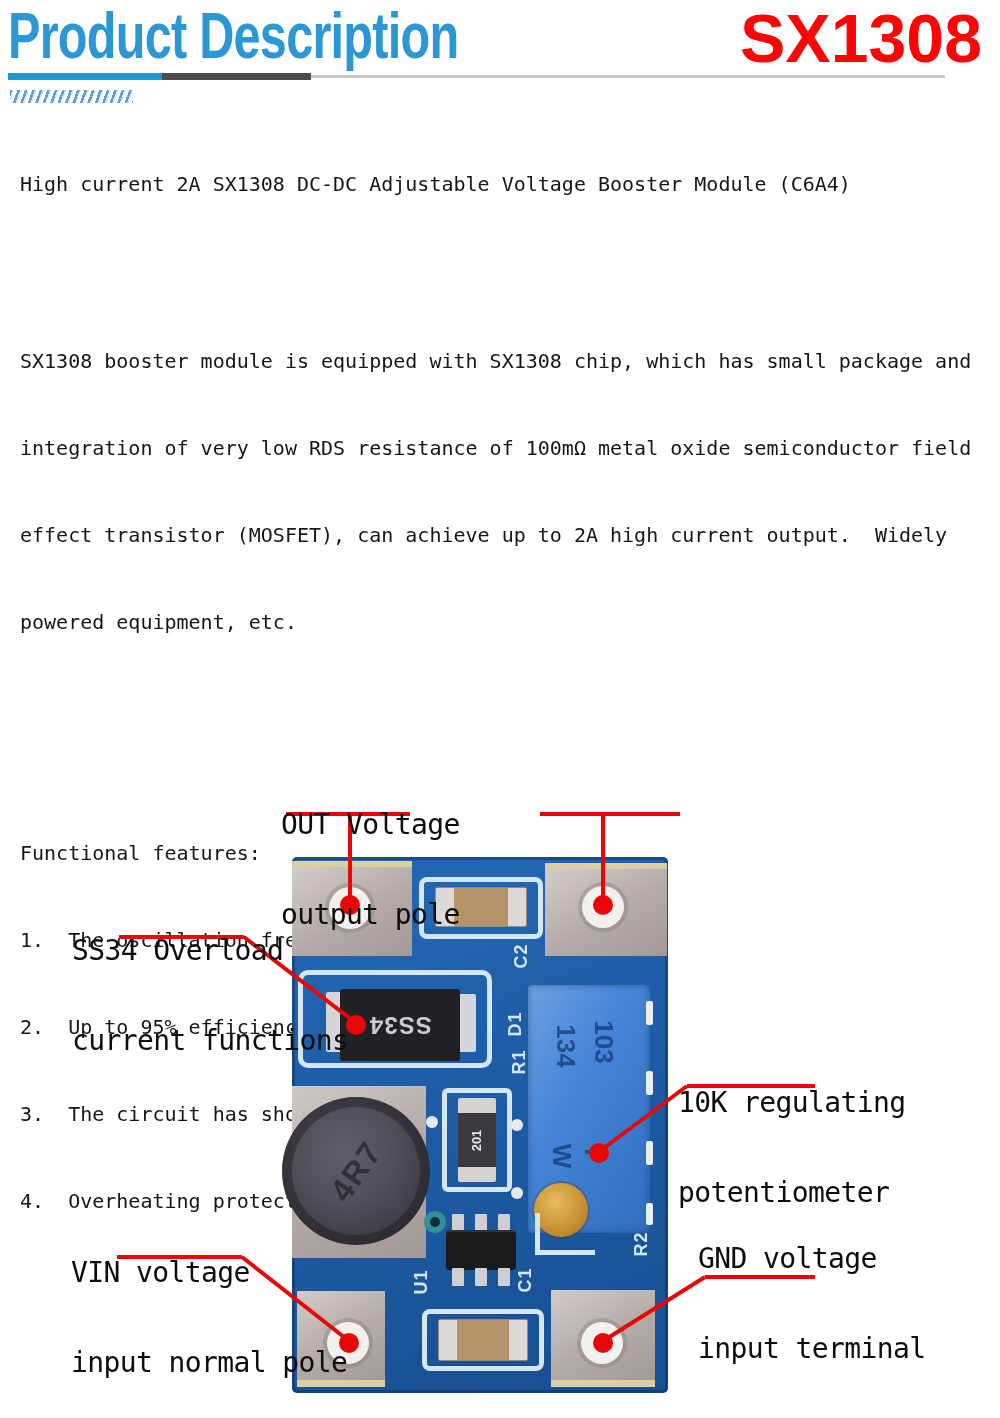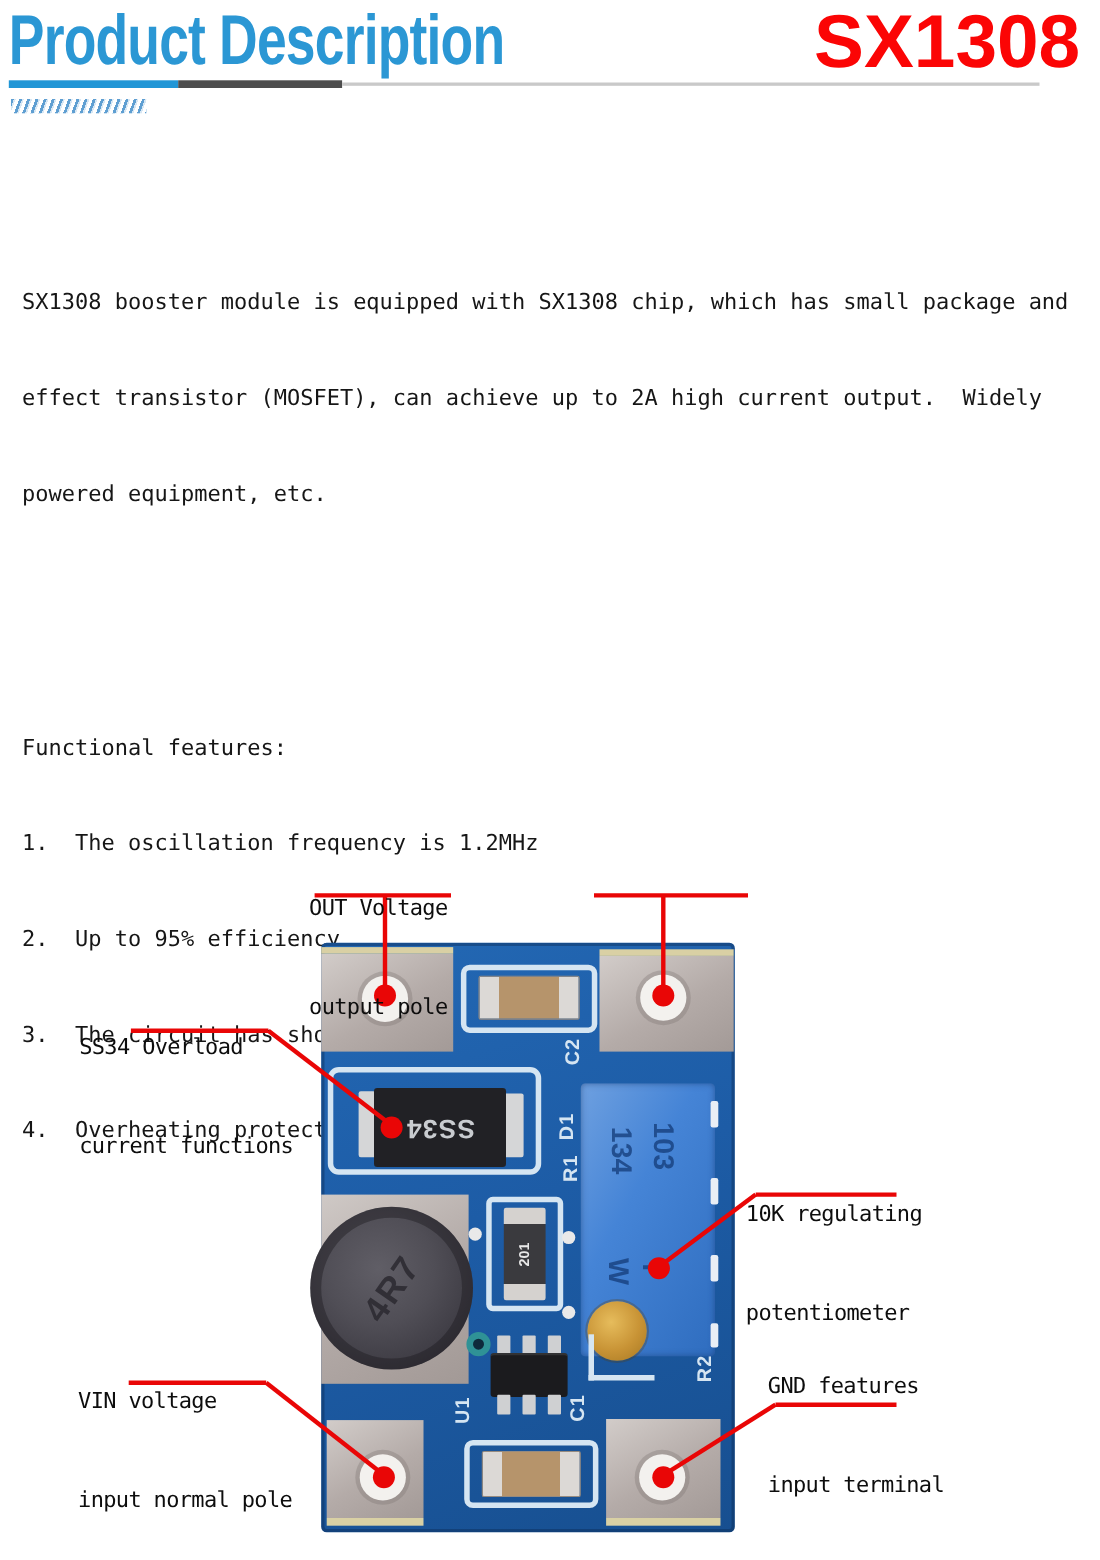--- a/index.html
+++ b/index.html
@@ -23,21 +23,21 @@
   .rule-light{flex:1;height:3px;background:#c9c9c9;}
   .hatch{position:absolute;left:10px;top:90px;width:123px;height:13px;
     background:repeating-linear-gradient(110deg,#5f9fd2 0 2.5px,rgba(95,159,210,.25) 2.5px 4px,transparent 4px 7px);}
   
   .content{position:absolute;left:20px;top:112px;width:975px;font-size:20px;line-height:29px;white-space:pre;}
   .content div{white-space:pre;}
   .para{margin-top:32px;}
   .blk-features{margin-top:28px;}
   
   .figure{position:absolute;left:0;top:740px;width:1000px;height:678px;}
-  .callout{position:absolute;font-size:20px;line-height:30px;letter-spacing:-.6px;color:#0d0d0d;white-space:pre;z-index:6;}
+  .callout{position:absolute;font-size:28px;line-height:30px;letter-spacing:-.6px;color:#0d0d0d;white-space:pre;z-index:6;}
   svg.overlay{position:absolute;left:0;top:0;width:1000px;height:678px;z-index:5;pointer-events:none;}
   svg.overlay line{stroke:var(--red);stroke-width:4;}
   svg.overlay circle{fill:var(--red);}
   
   .board{position:absolute;left:292px;top:117px;width:376px;height:536px;border-radius:5px;
     background:linear-gradient(160deg,#2368b4 0%,#1d5ca6 45%,#174f90 100%);
     box-shadow:inset 0 0 0 3px rgba(10,40,80,.4);z-index:1;}
   .board *{position:absolute;}
   .pad{background:linear-gradient(150deg,#d2ccc9,#b4aba8 55%,#a39a97);}
   .pad.top{border-top:6px solid var(--cream);}
@@ -86,22 +86,24 @@
   <div class="hdr-title">Product Description</div>
   <div class="hdr-model">SX1308</div>
   <div class="rule">
     <span class="rule-blue"></span>
     <span class="rule-dark"></span>
     <span class="rule-light"></span>
   </div>
   <div class="hatch"></div>
 
   <div class="content">
+    <div>High current 2A SX1308 DC-DC Adjustable Voltage Booster Module (C6A4)</div>
     <div class="para">
       <div>SX1308 booster module is equipped with SX1308 chip, which has small package and</div>
+      <div>integration of very low RDS resistance of 100mΩ metal oxide semiconductor field</div>
       <div>effect transistor (MOSFET), can achieve up to 2A high current output.  Widely</div>
       <div>powered equipment, etc.</div>
     </div>
     <div class="blk-features">
       <div>Functional features:</div>
       <div>1.  The oscillation frequency is 1.2MHz</div>
       <div>2.  Up to 95% efficiency</div>
       <div>3.  The circuit has short circuit protection</div>
       <div>4.  Overheating protection and other functions</div>
       
@@ -210,18 +212,18 @@
     </div>
     <div class="callout" style="left:678px;top:288px;">
       <div>10K regulating</div>
       <div>potentiometer</div>
     </div>
     <div class="callout" style="left:71px;top:458px;">
       <div>VIN voltage</div>
       <div>input normal pole</div>
     </div>
     <div class="callout" style="left:698px;top:444px;">
-      <div>GND features</div>
+      <div>GND voltage</div>
       <div>input terminal</div>
       
     </div>
   </div>
 </div>
 
 </body></html>

